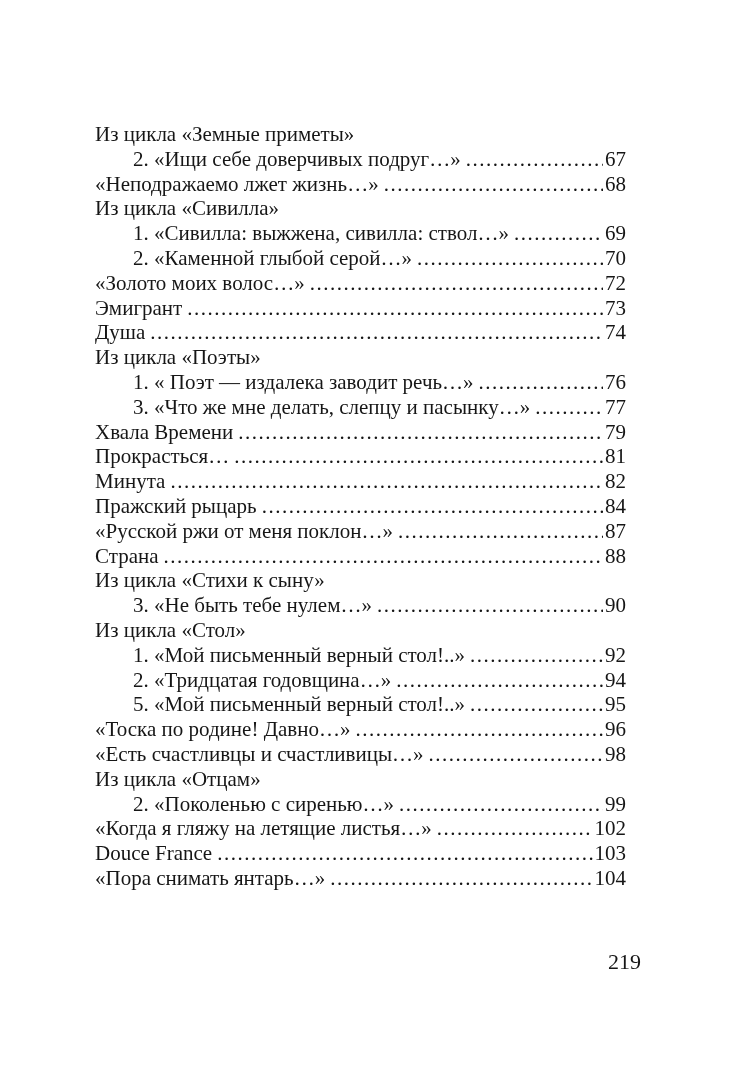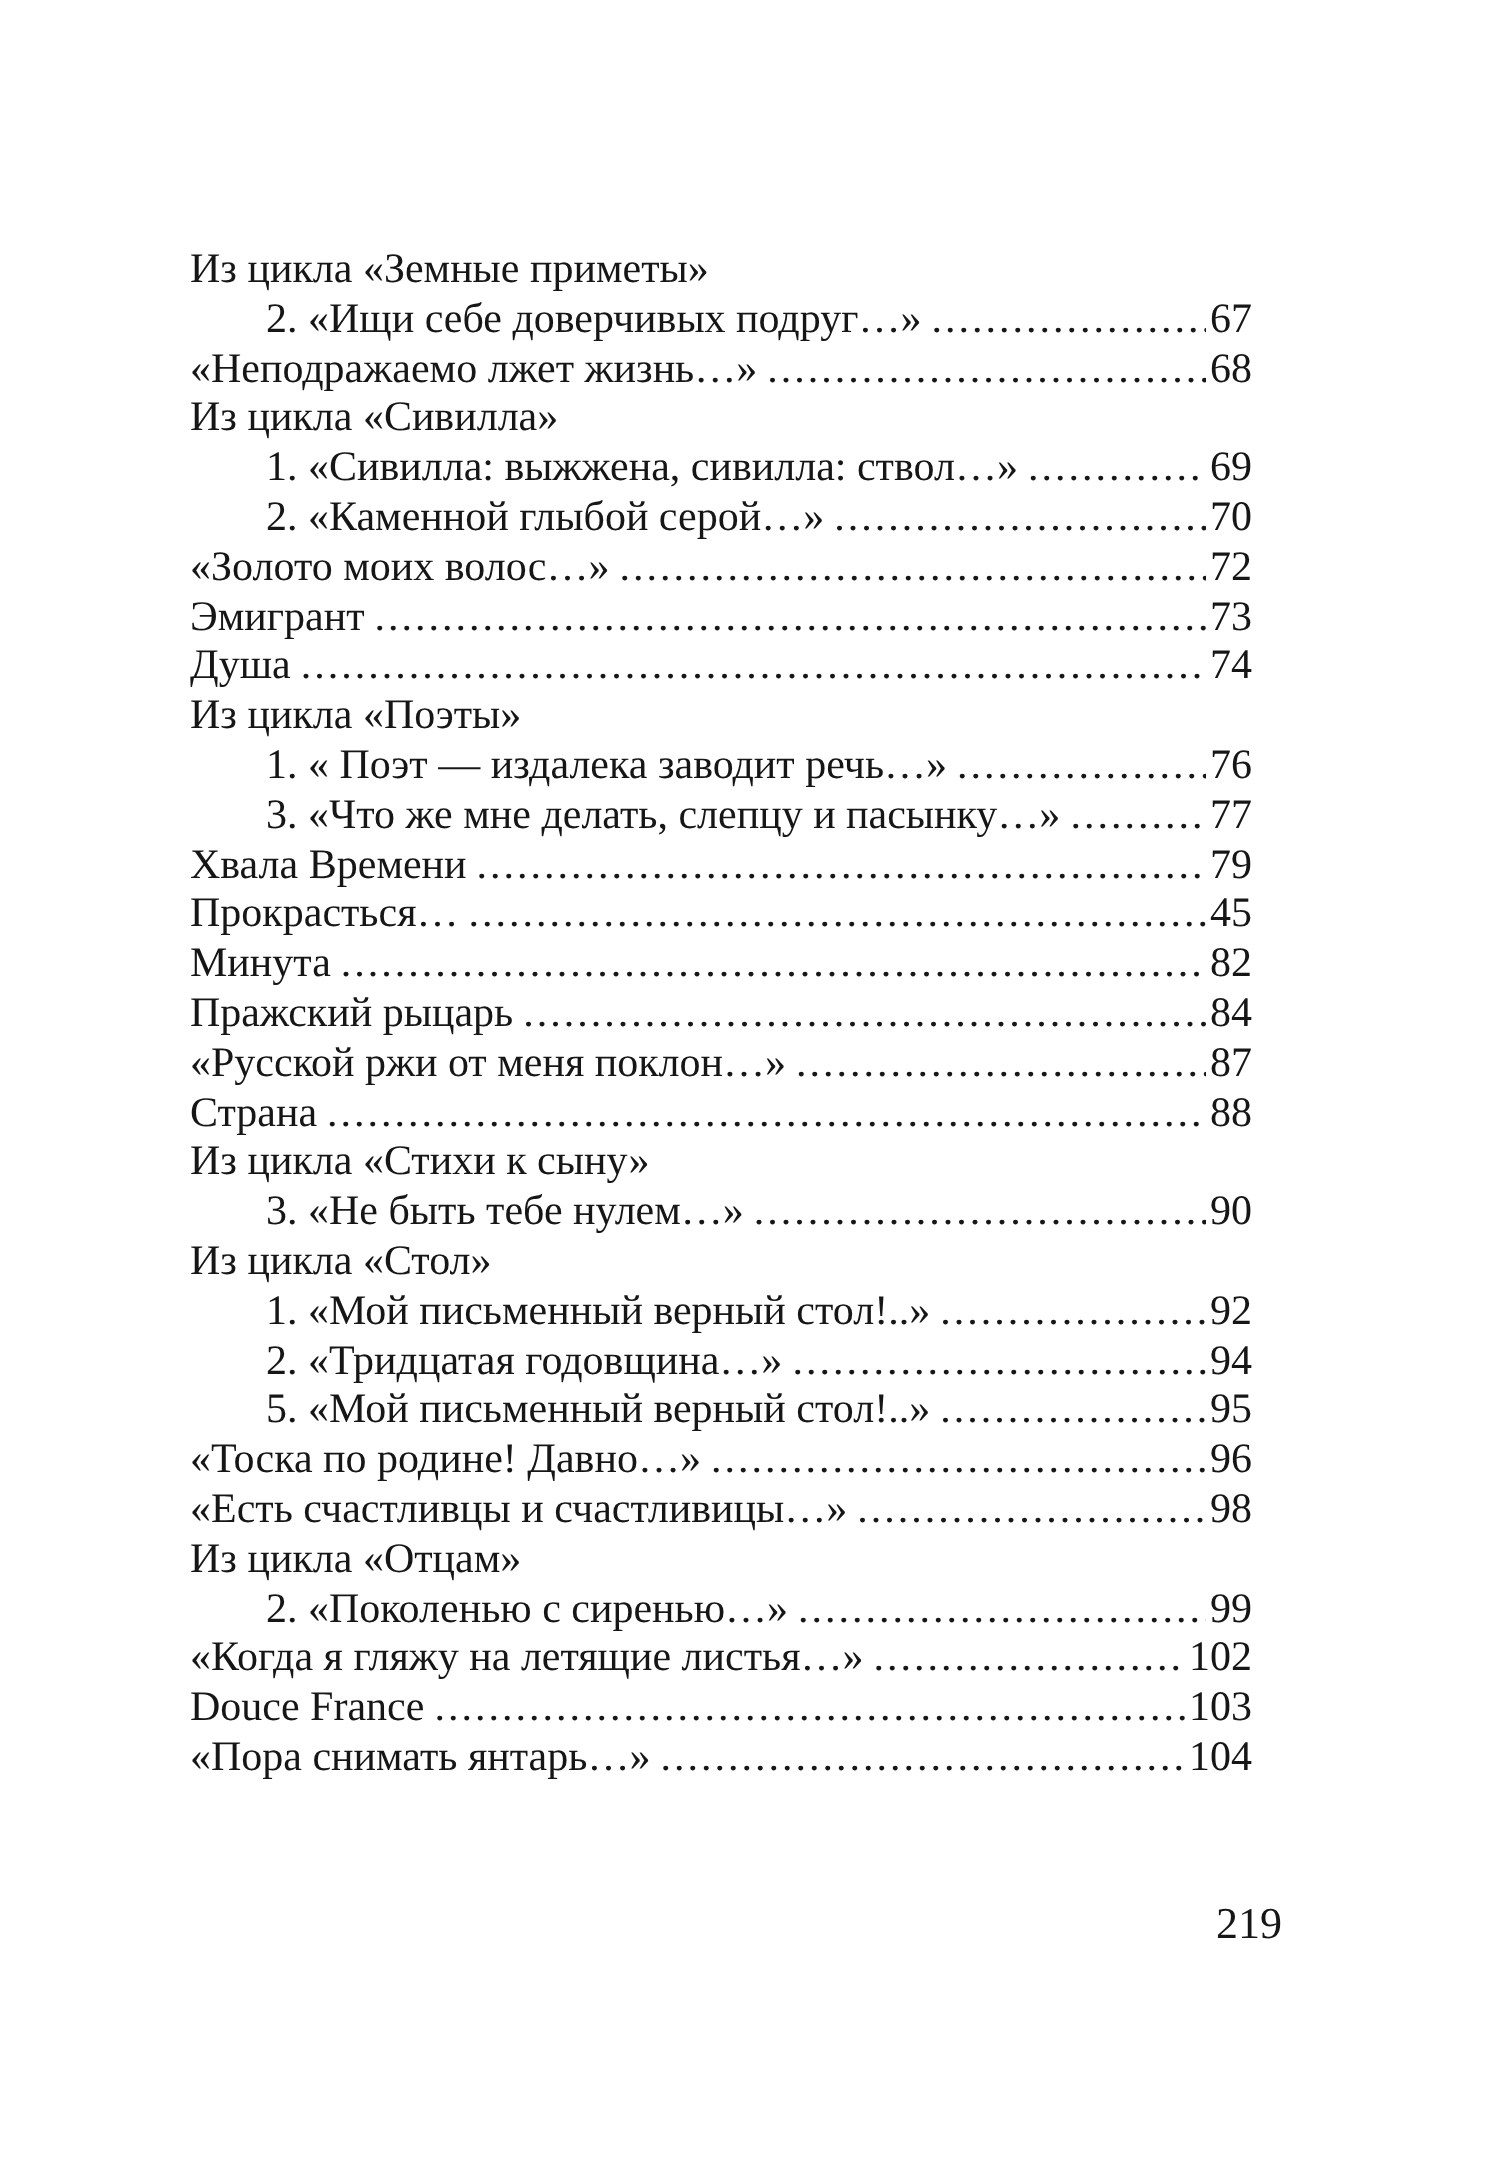--- a/index.html
+++ b/index.html
@@ -135,21 +135,21 @@
 
   <div class="toc-row">
     <span class="toc-label">Хвала Времени</span>
     <span class="leader"></span>
     <span class="toc-page">79</span>
   </div>
 
   <div class="toc-row">
     <span class="toc-label">Прокрасться…</span>
     <span class="leader"></span>
-    <span class="toc-page">45</span>
+    <span class="toc-page">81</span>
   </div>
 
   <div class="toc-row">
     <span class="toc-label">Минута</span>
     <span class="leader"></span>
     <span class="toc-page">82</span>
   </div>
 
   <div class="toc-row">
     <span class="toc-label">Пражский рыцарь</span>

